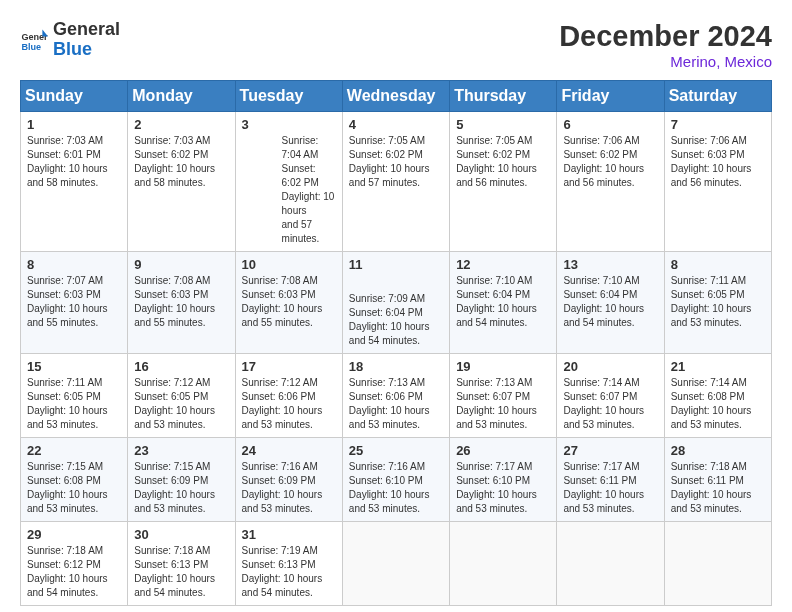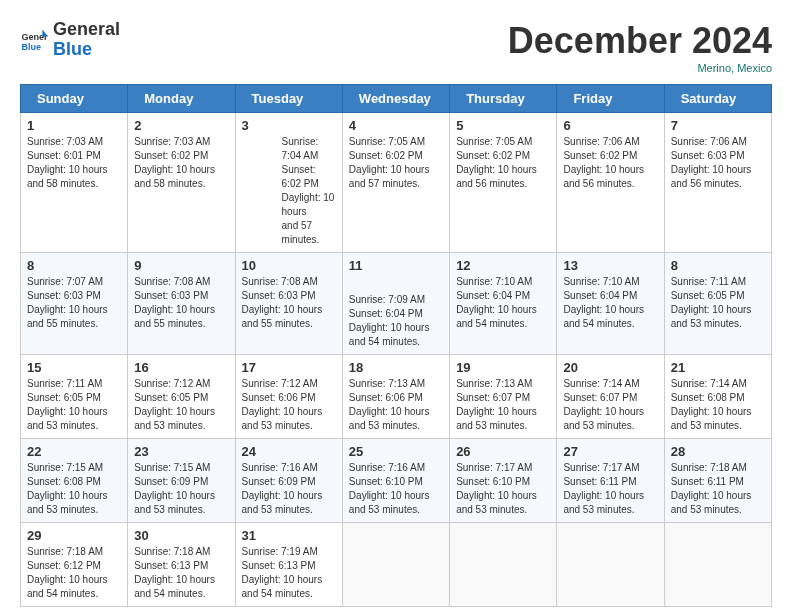--- a/index.html
+++ b/index.html
@@ -29,39 +29,39 @@
     }
     .logo-blue { color: #1a6fc4; }
     .logo-icon {
       width: 28px;
       height: 28px;
     }
     .title-section {
       text-align: right;
     }
     .month-title {
-      font-size: 36px;
+      font-size: 29px;
       font-weight: bold;
       color: #333;
     }
     .location {
-      font-size: 11px;
-      color: #0f766e;
+      font-size: 15px;
+      color: #6d28d9;
     }
     .calendar {
       width: 100%;
       border-collapse: collapse;
       border: 1px solid #ccc;
     }
     .calendar th {
       background-color: #3a7fc1;
       color: white;
       text-align: left;
-      padding: 6px 16px;
-      font-size: 13px;
+      padding: 6px 4px;
+      font-size: 16px;
       border: 1px solid #2a6aa8;
     }
     .calendar td {
       vertical-align: top;
       padding: 5px 6px;
       border: 1px solid #ccc;
       font-size: 10px;
       color: #333;
       width: calc(100% / 7);
       min-height: 80px;

